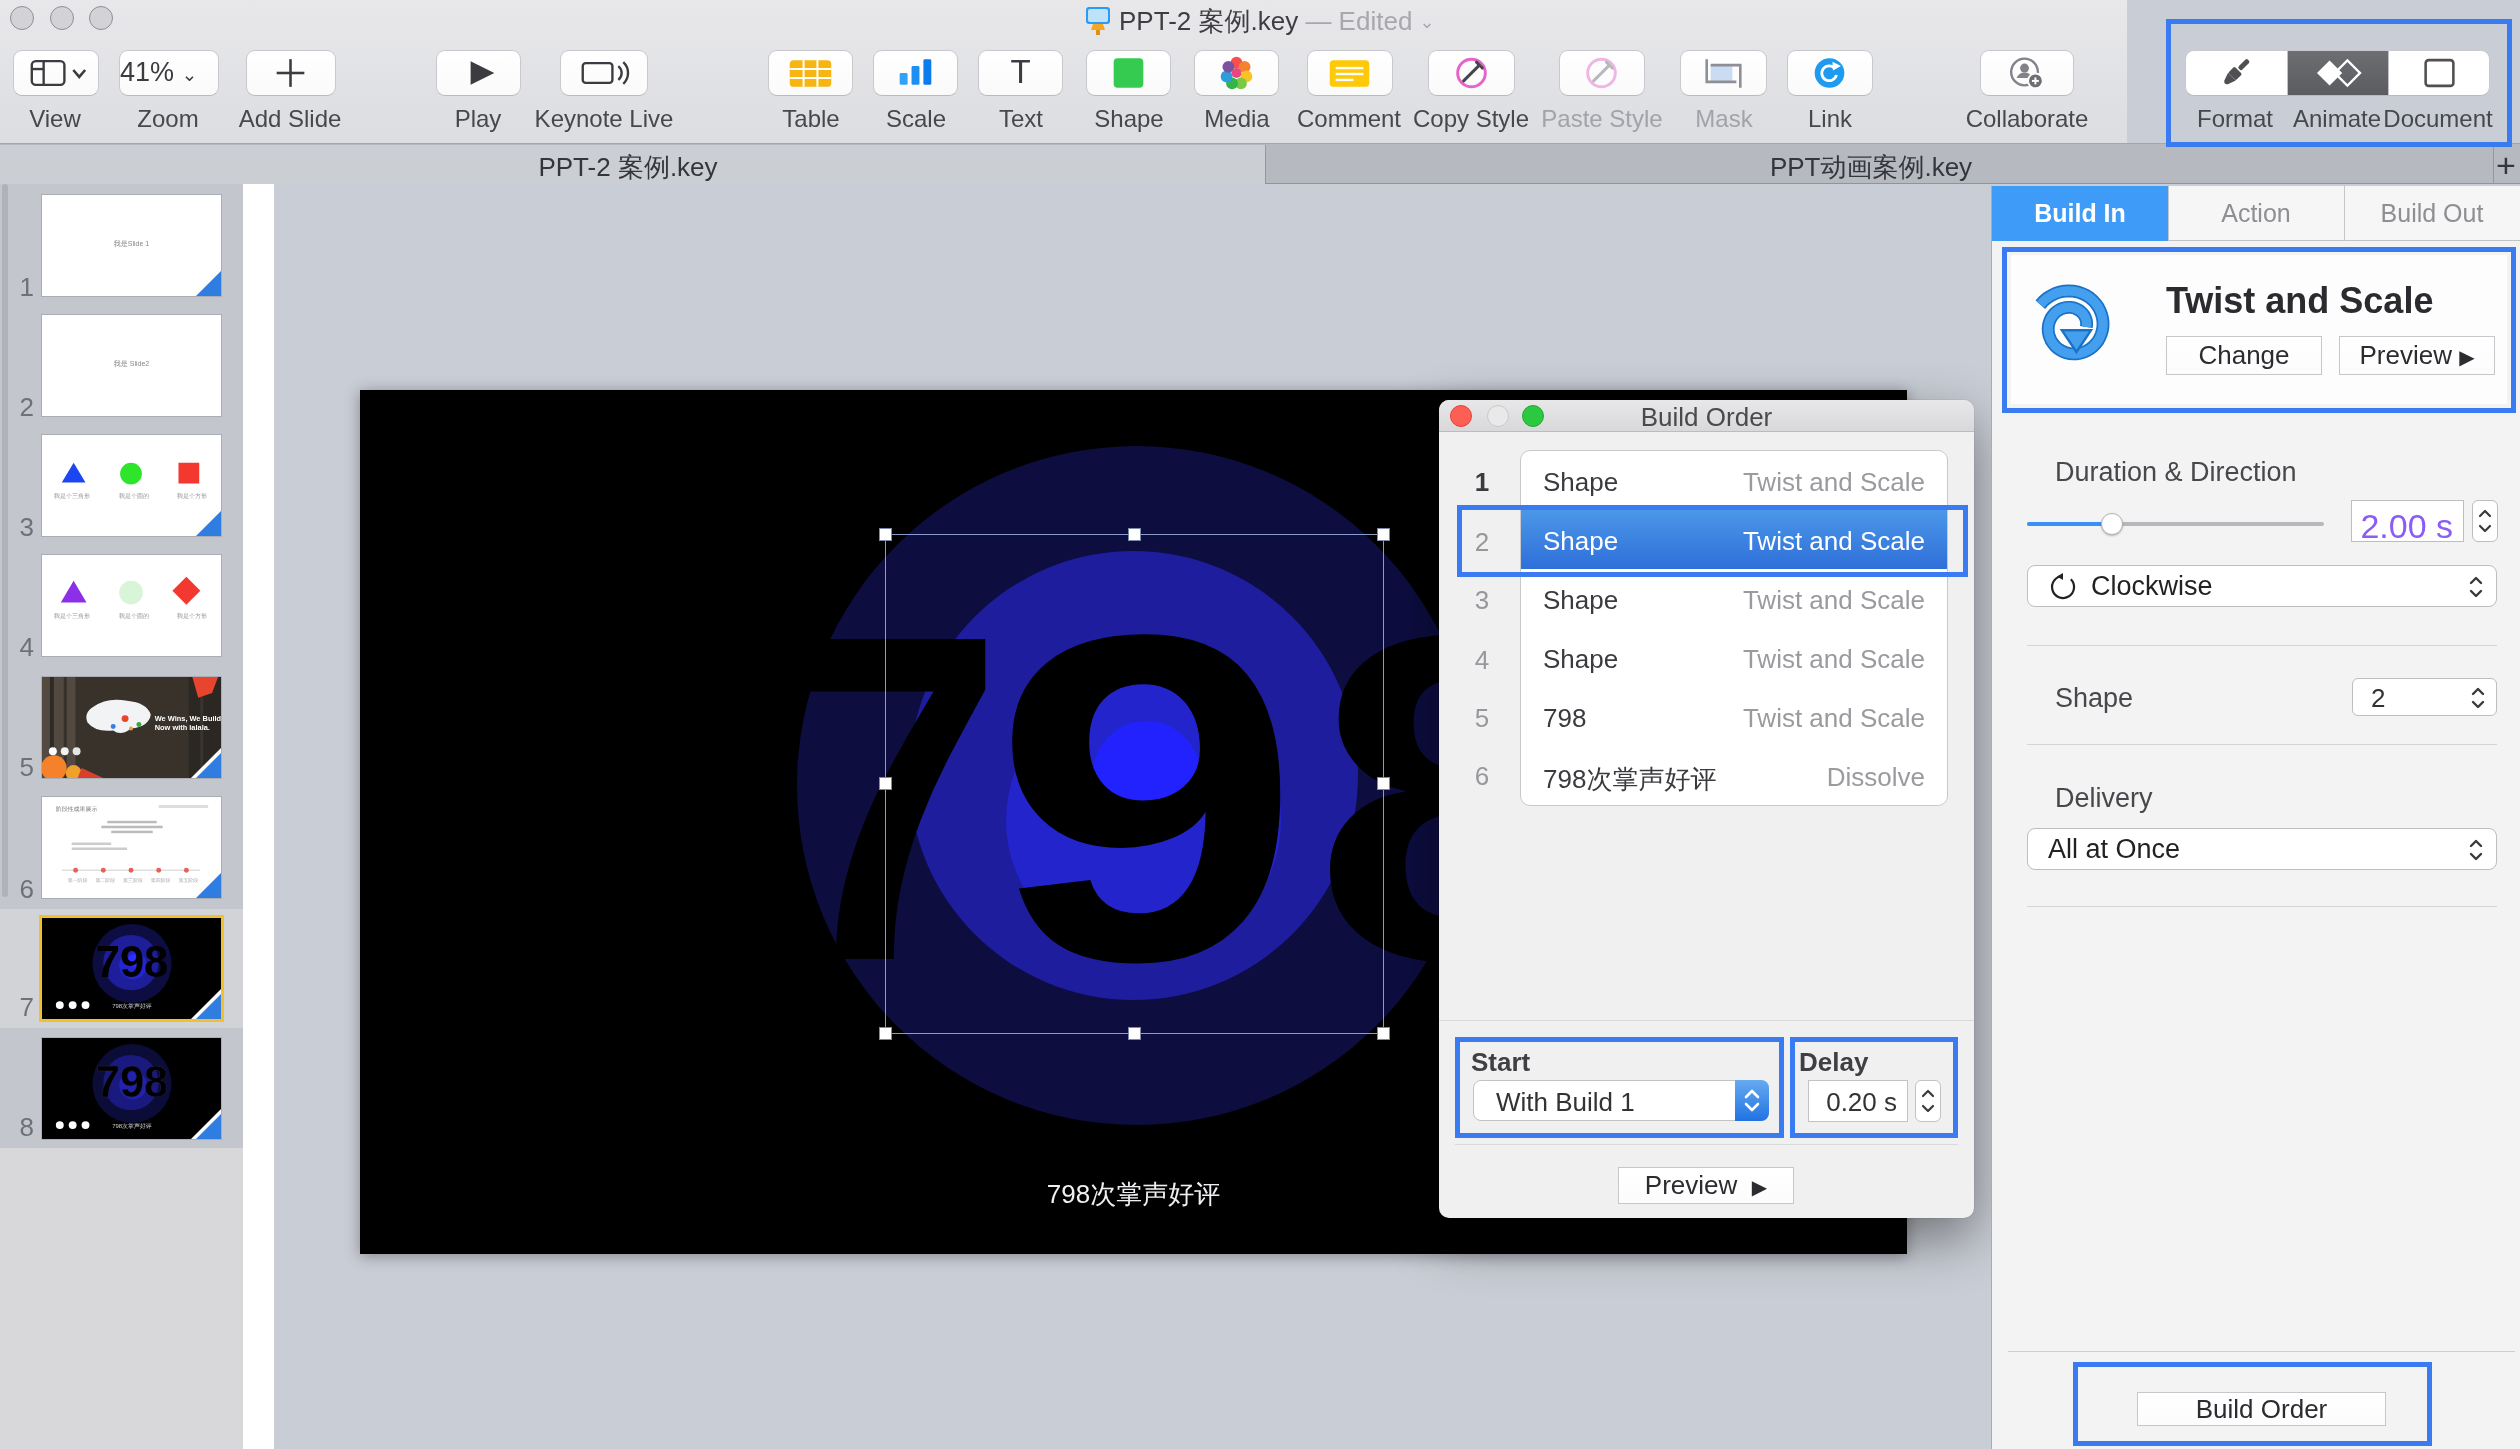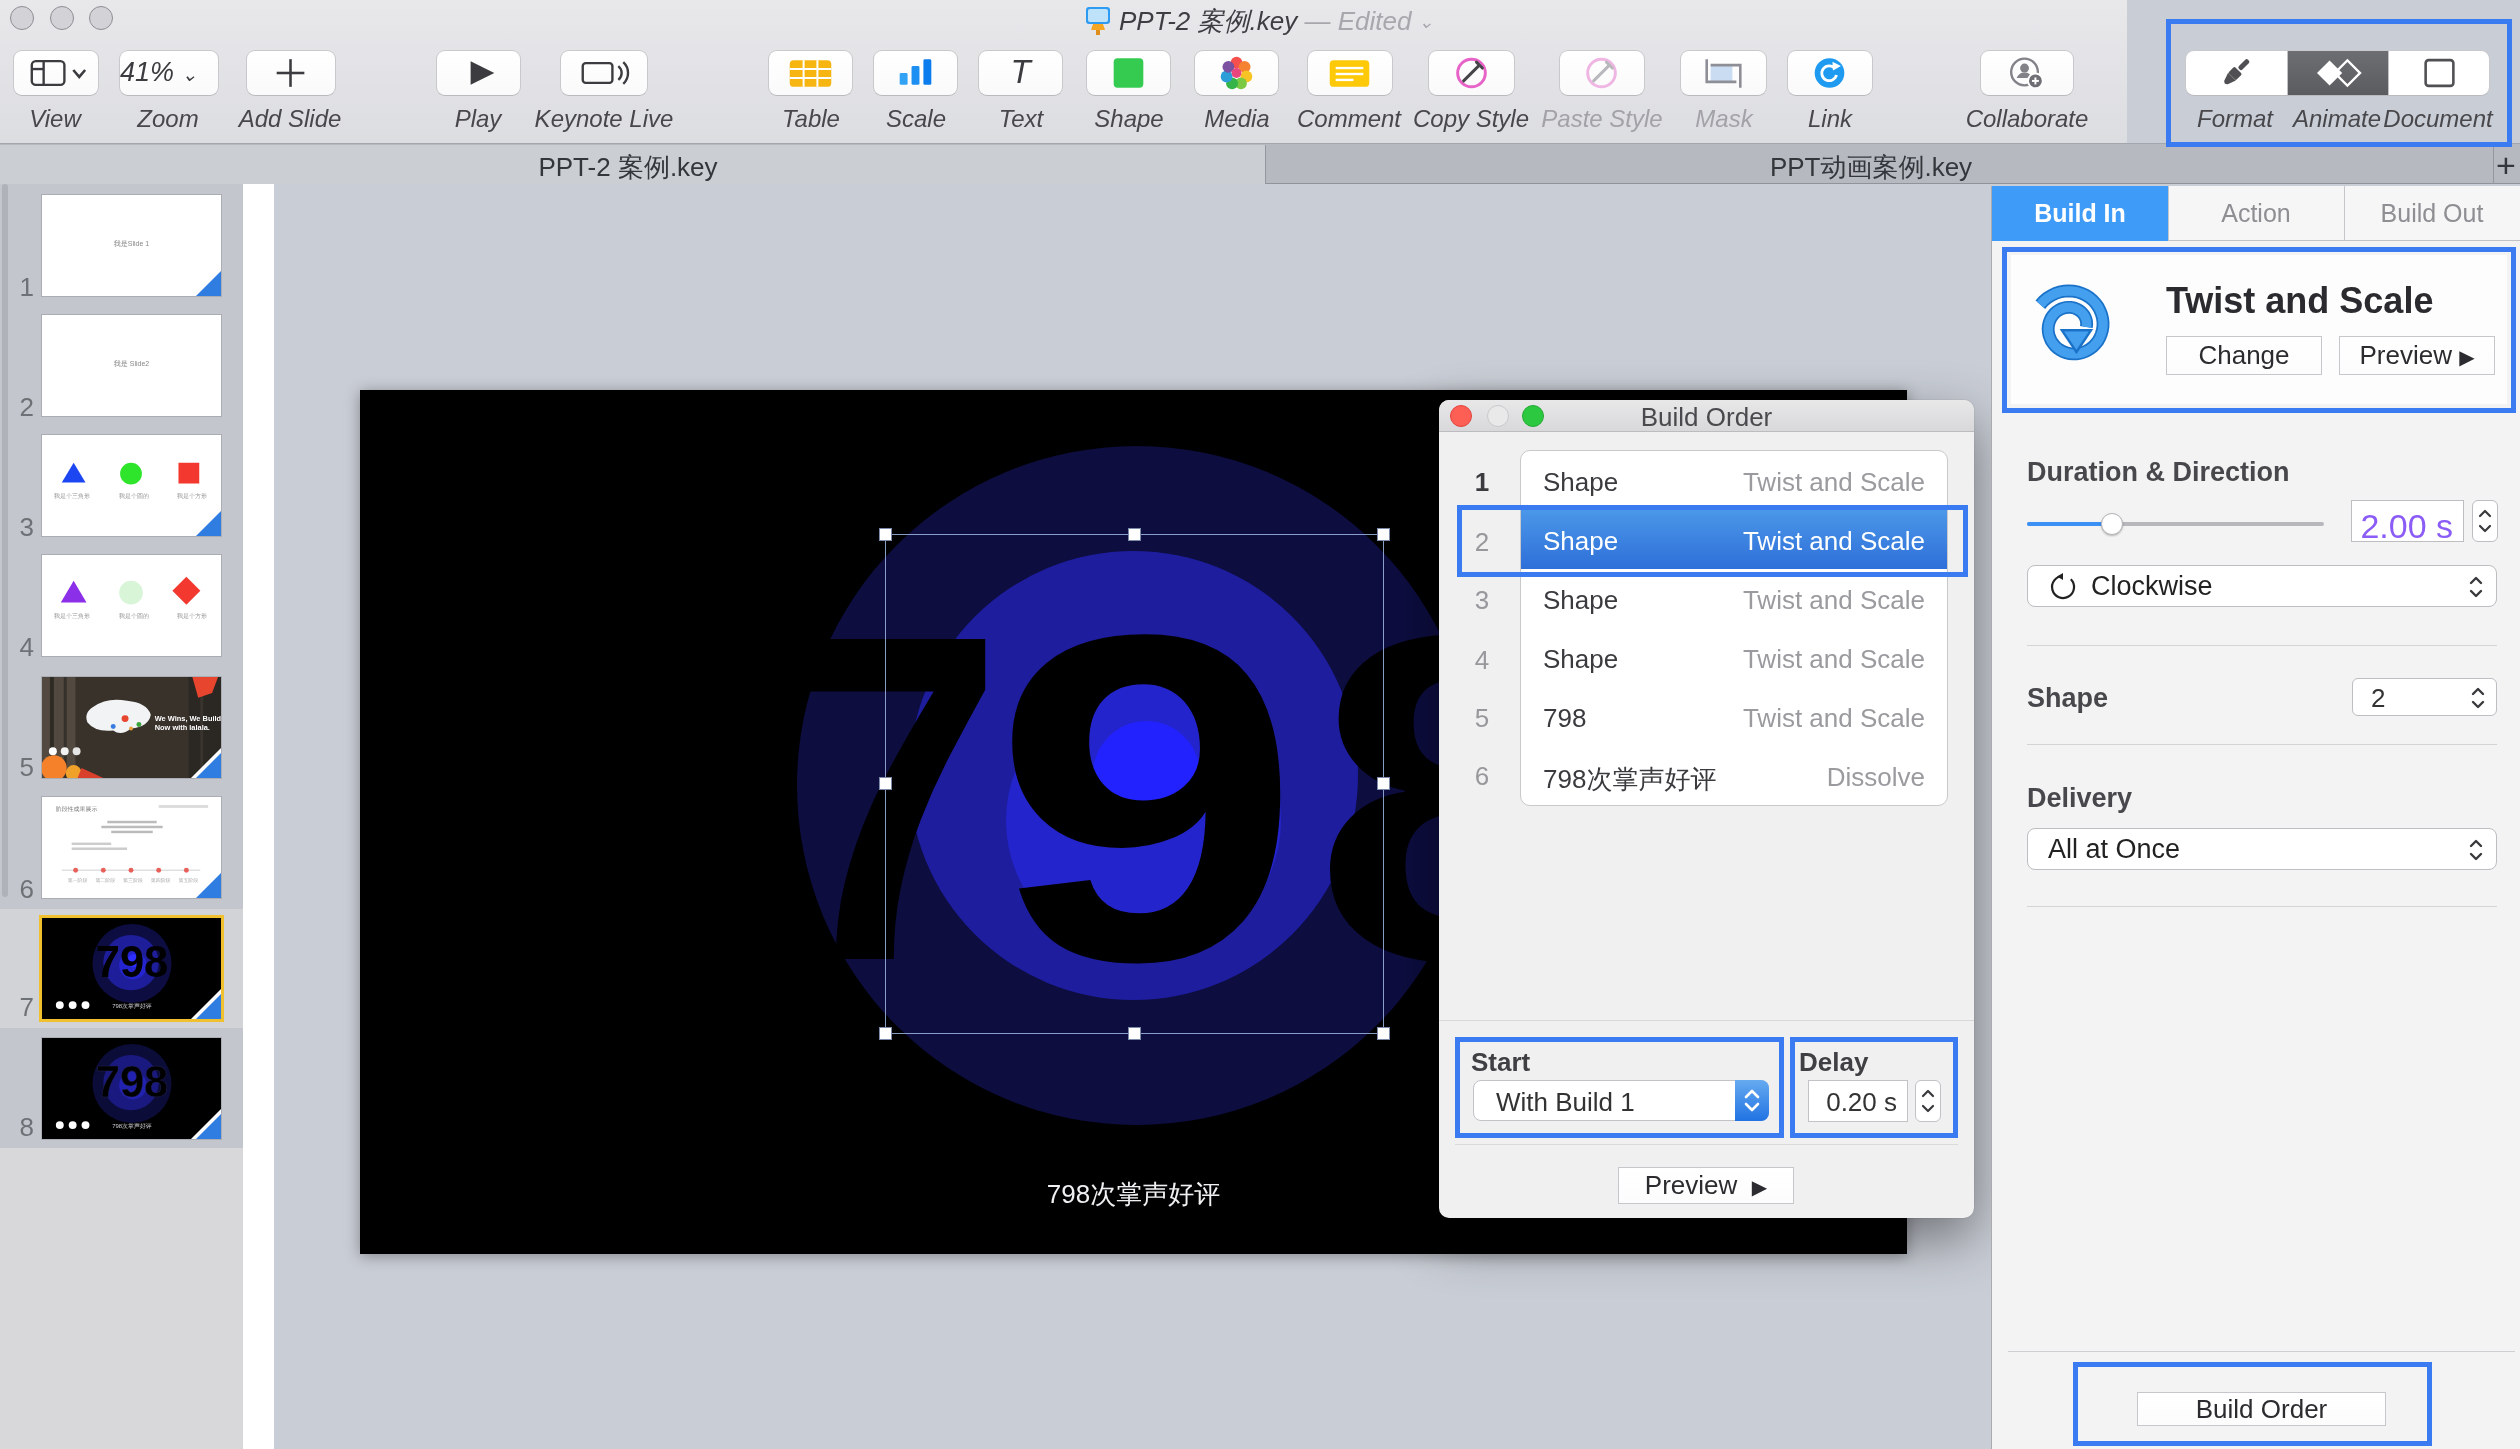--- a/index.html
+++ b/index.html
@@ -1,20 +1,20 @@
 <!DOCTYPE html>
 <html><head>
 <meta charset="utf-8">
 <style>
   html,body{margin:0;padding:0;}
   body{width:2521px;height:1449px;position:relative;overflow:hidden;
        font-family:"Liberation Sans", sans-serif; background:#c9cdd5;}
   
   #chrome{position:absolute;left:0;top:0;width:2127px;height:143px;
-          background:linear-gradient(#e8e8eb,#dcdde0);font-style:italic;}
+          background:linear-gradient(#e8e8eb,#dcdde0);}
   .tl{position:absolute;top:6px;width:24px;height:24px;border-radius:50%;
       background:#d3d3d7;border:1.5px solid #8e8e94;box-sizing:border-box;}
   #title{position:absolute;top:4px;left:1085px;height:30px;font-size:26px;color:#3e3e42;white-space:nowrap;}
   .tbtn{position:absolute;top:50px;height:46px;background:linear-gradient(#ffffff,#fafafb);
         border:1px solid #c9c9cd;border-bottom-color:#b9b9be;border-radius:9px;box-sizing:border-box;}
   .tlabel{position:absolute;top:105px;font-size:24px;color:#48484c;text-align:center;white-space:nowrap;transform:translateX(-50%);}
   .tlabel.dis{color:#a2a2a8;}
   
   #tabbar{position:absolute;left:0;top:143px;width:2521px;height:41px;background:#b6b9bf;
           border-top:1px solid #a3a6ac;border-bottom:1px solid #90939a;box-sizing:border-box;}
@@ -54,21 +54,21 @@
   .brow .t1{position:absolute;left:22px;top:16px;font-size:26px;color:#3b3b3f;}
   .brow .t2{position:absolute;right:22px;top:16px;font-size:26px;color:#9a9a9f;}
   .bnum{position:absolute;width:40px;text-align:center;font-size:26px;color:#97979c;}
   .annot{position:absolute;border:5px solid #3a7bf2;box-sizing:border-box;z-index:30;}
   
   #panel{position:absolute;left:1991px;top:186px;width:530px;height:1263px;background:#f3f3f4;
          border-left:1px solid #ababaf;box-sizing:border-box;}
   #ptabs{position:absolute;left:1992px;top:186px;width:529px;height:55px;background:#f6f6f7;
          border-bottom:1px solid #c2c2c6;box-sizing:border-box;}
   .ptab{position:absolute;top:0;height:55px;line-height:55px;text-align:center;font-size:25px;color:#8e8e93;}
-  .plabel{font-size:27px;font-weight:bold;color:#48484c;position:absolute;}
+  .plabel{font-size:27px;font-weight:normal;color:#48484c;position:absolute;margin-left:28px;}
   .pdivider{position:absolute;height:1px;background:#d4d4d7;}
   .dropdown{position:absolute;background:#fff;border:1px solid #bdbdc2;border-radius:8px;box-sizing:border-box;}
   .wbtn{position:absolute;background:linear-gradient(#ffffff,#fcfcfd);border:1px solid #c6c6cb;border-radius:0;
         box-sizing:border-box;text-align:center;font-size:26px;color:#2c2c30;}
 </style>
 </head>
 <body>
 
 <div id="chrome">
   <div class="tl" style="left:10px;"></div>

